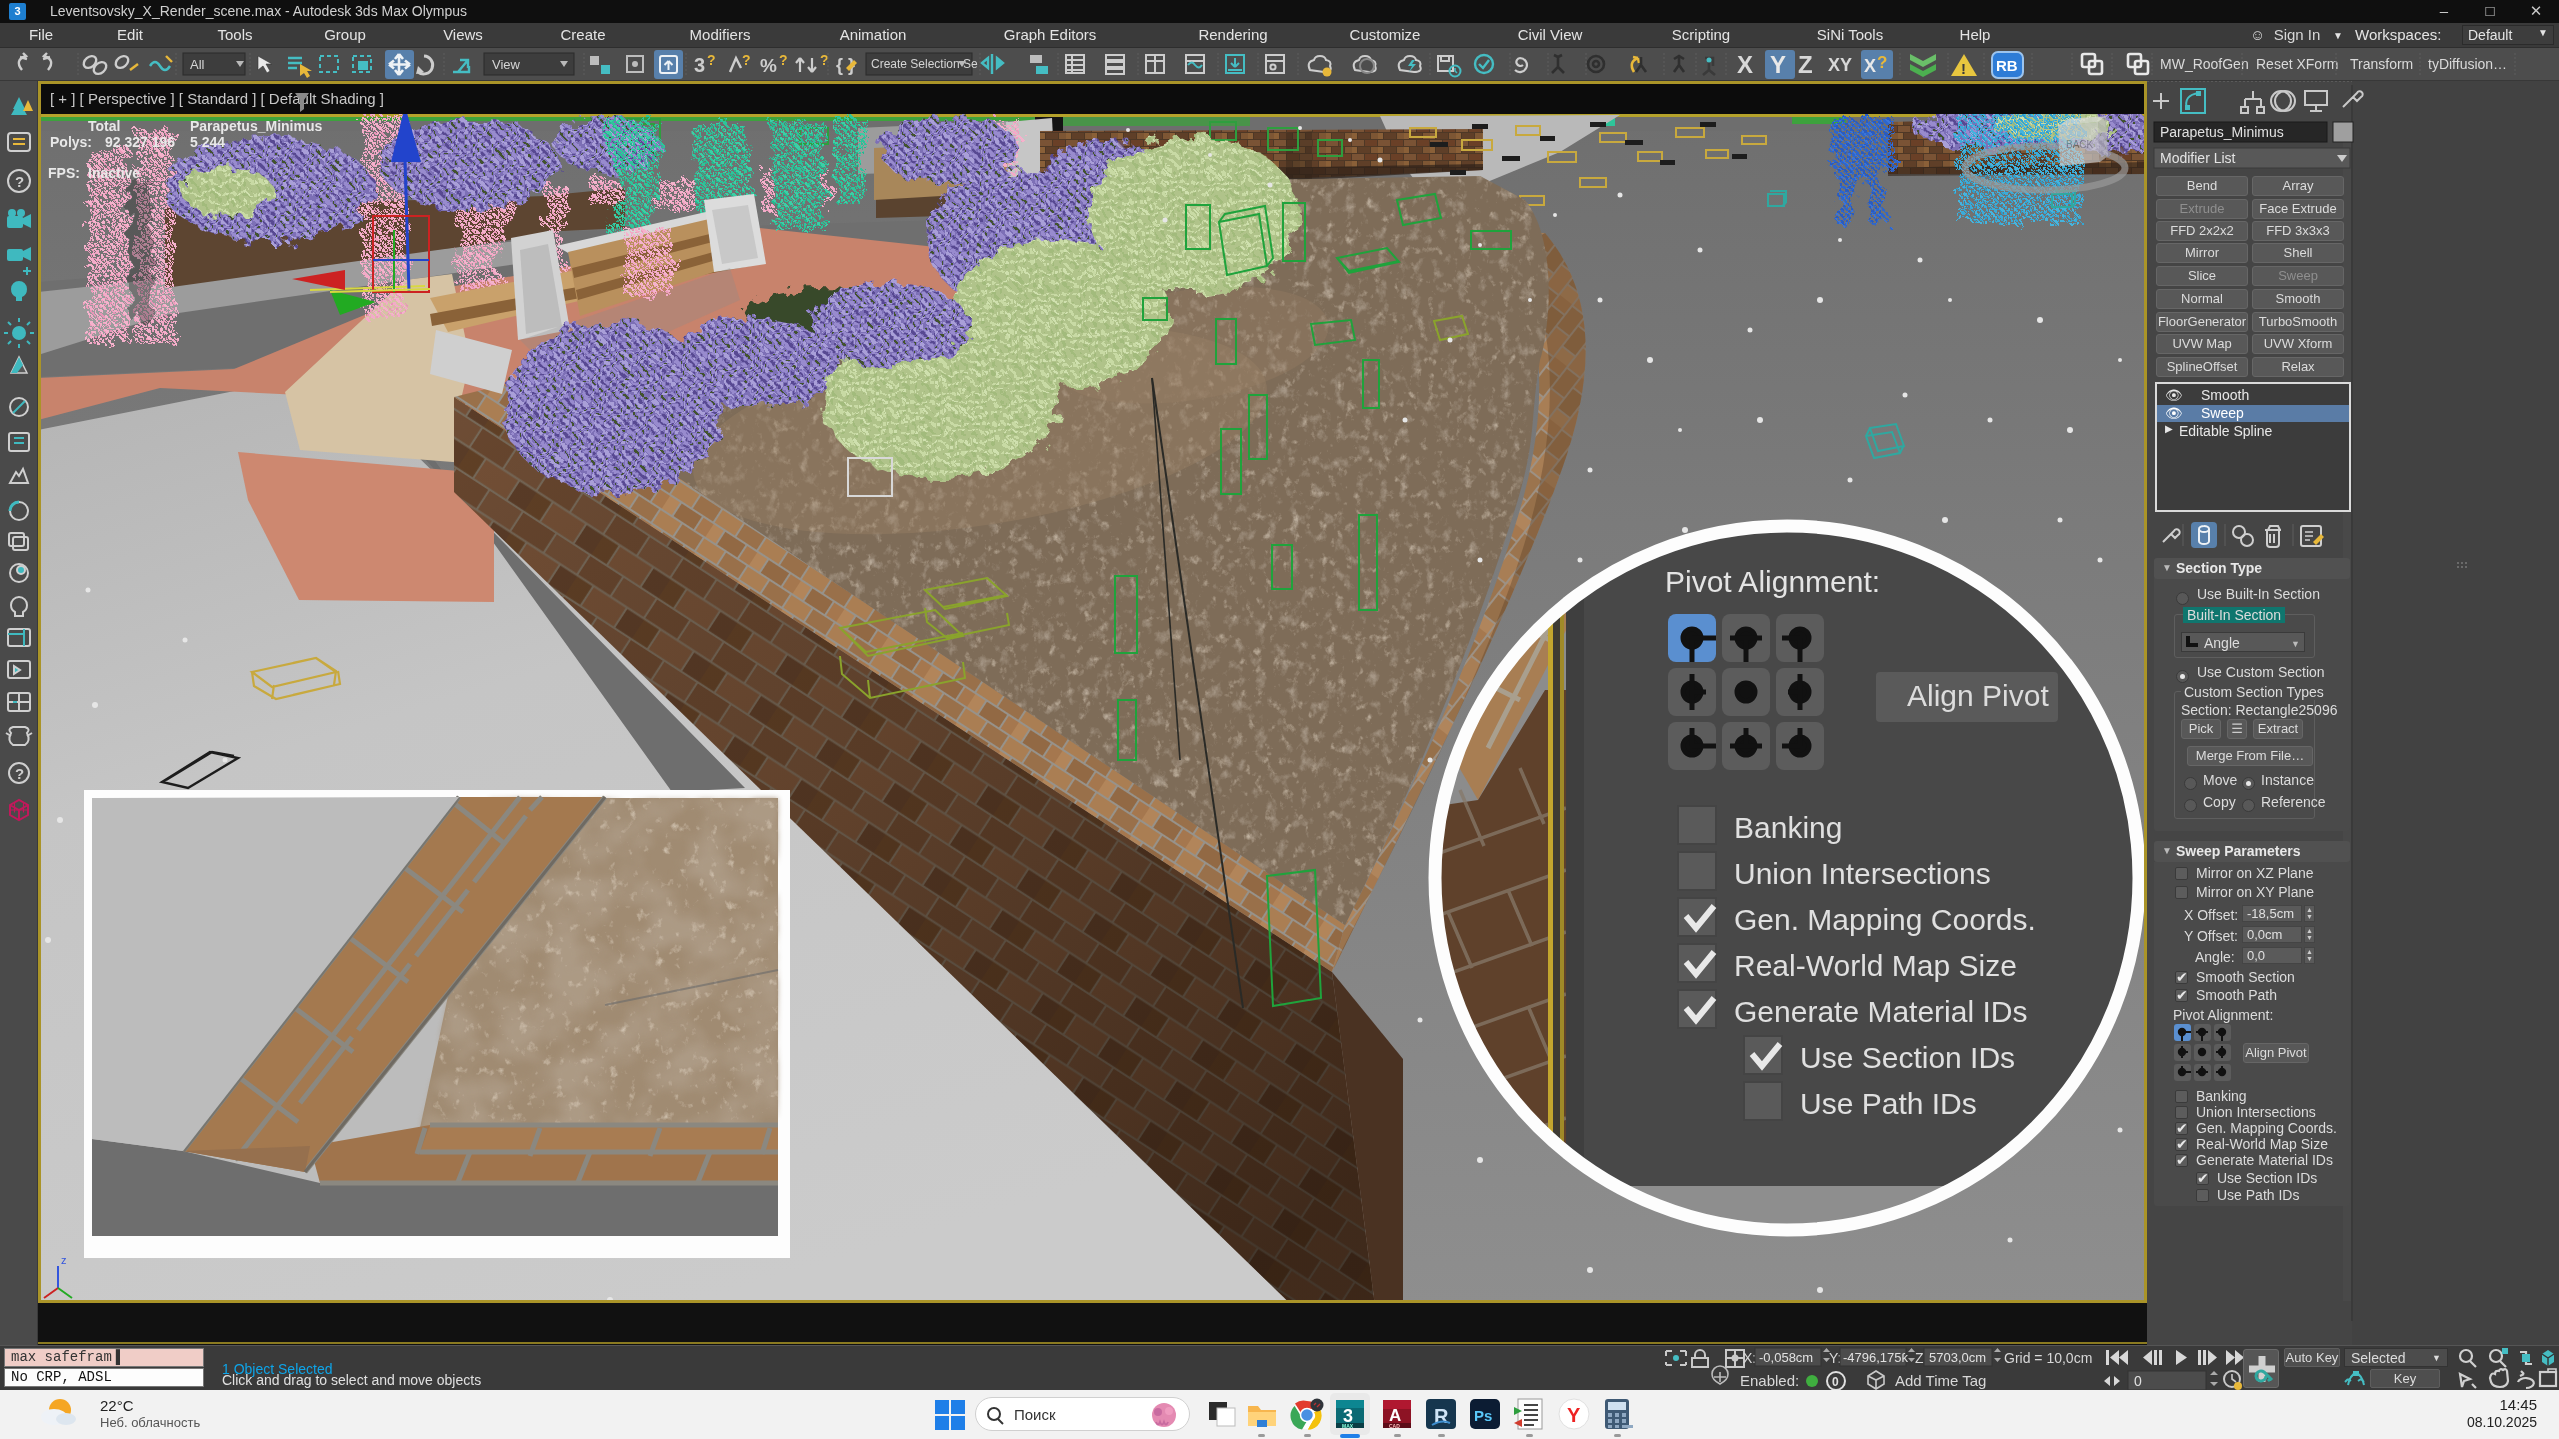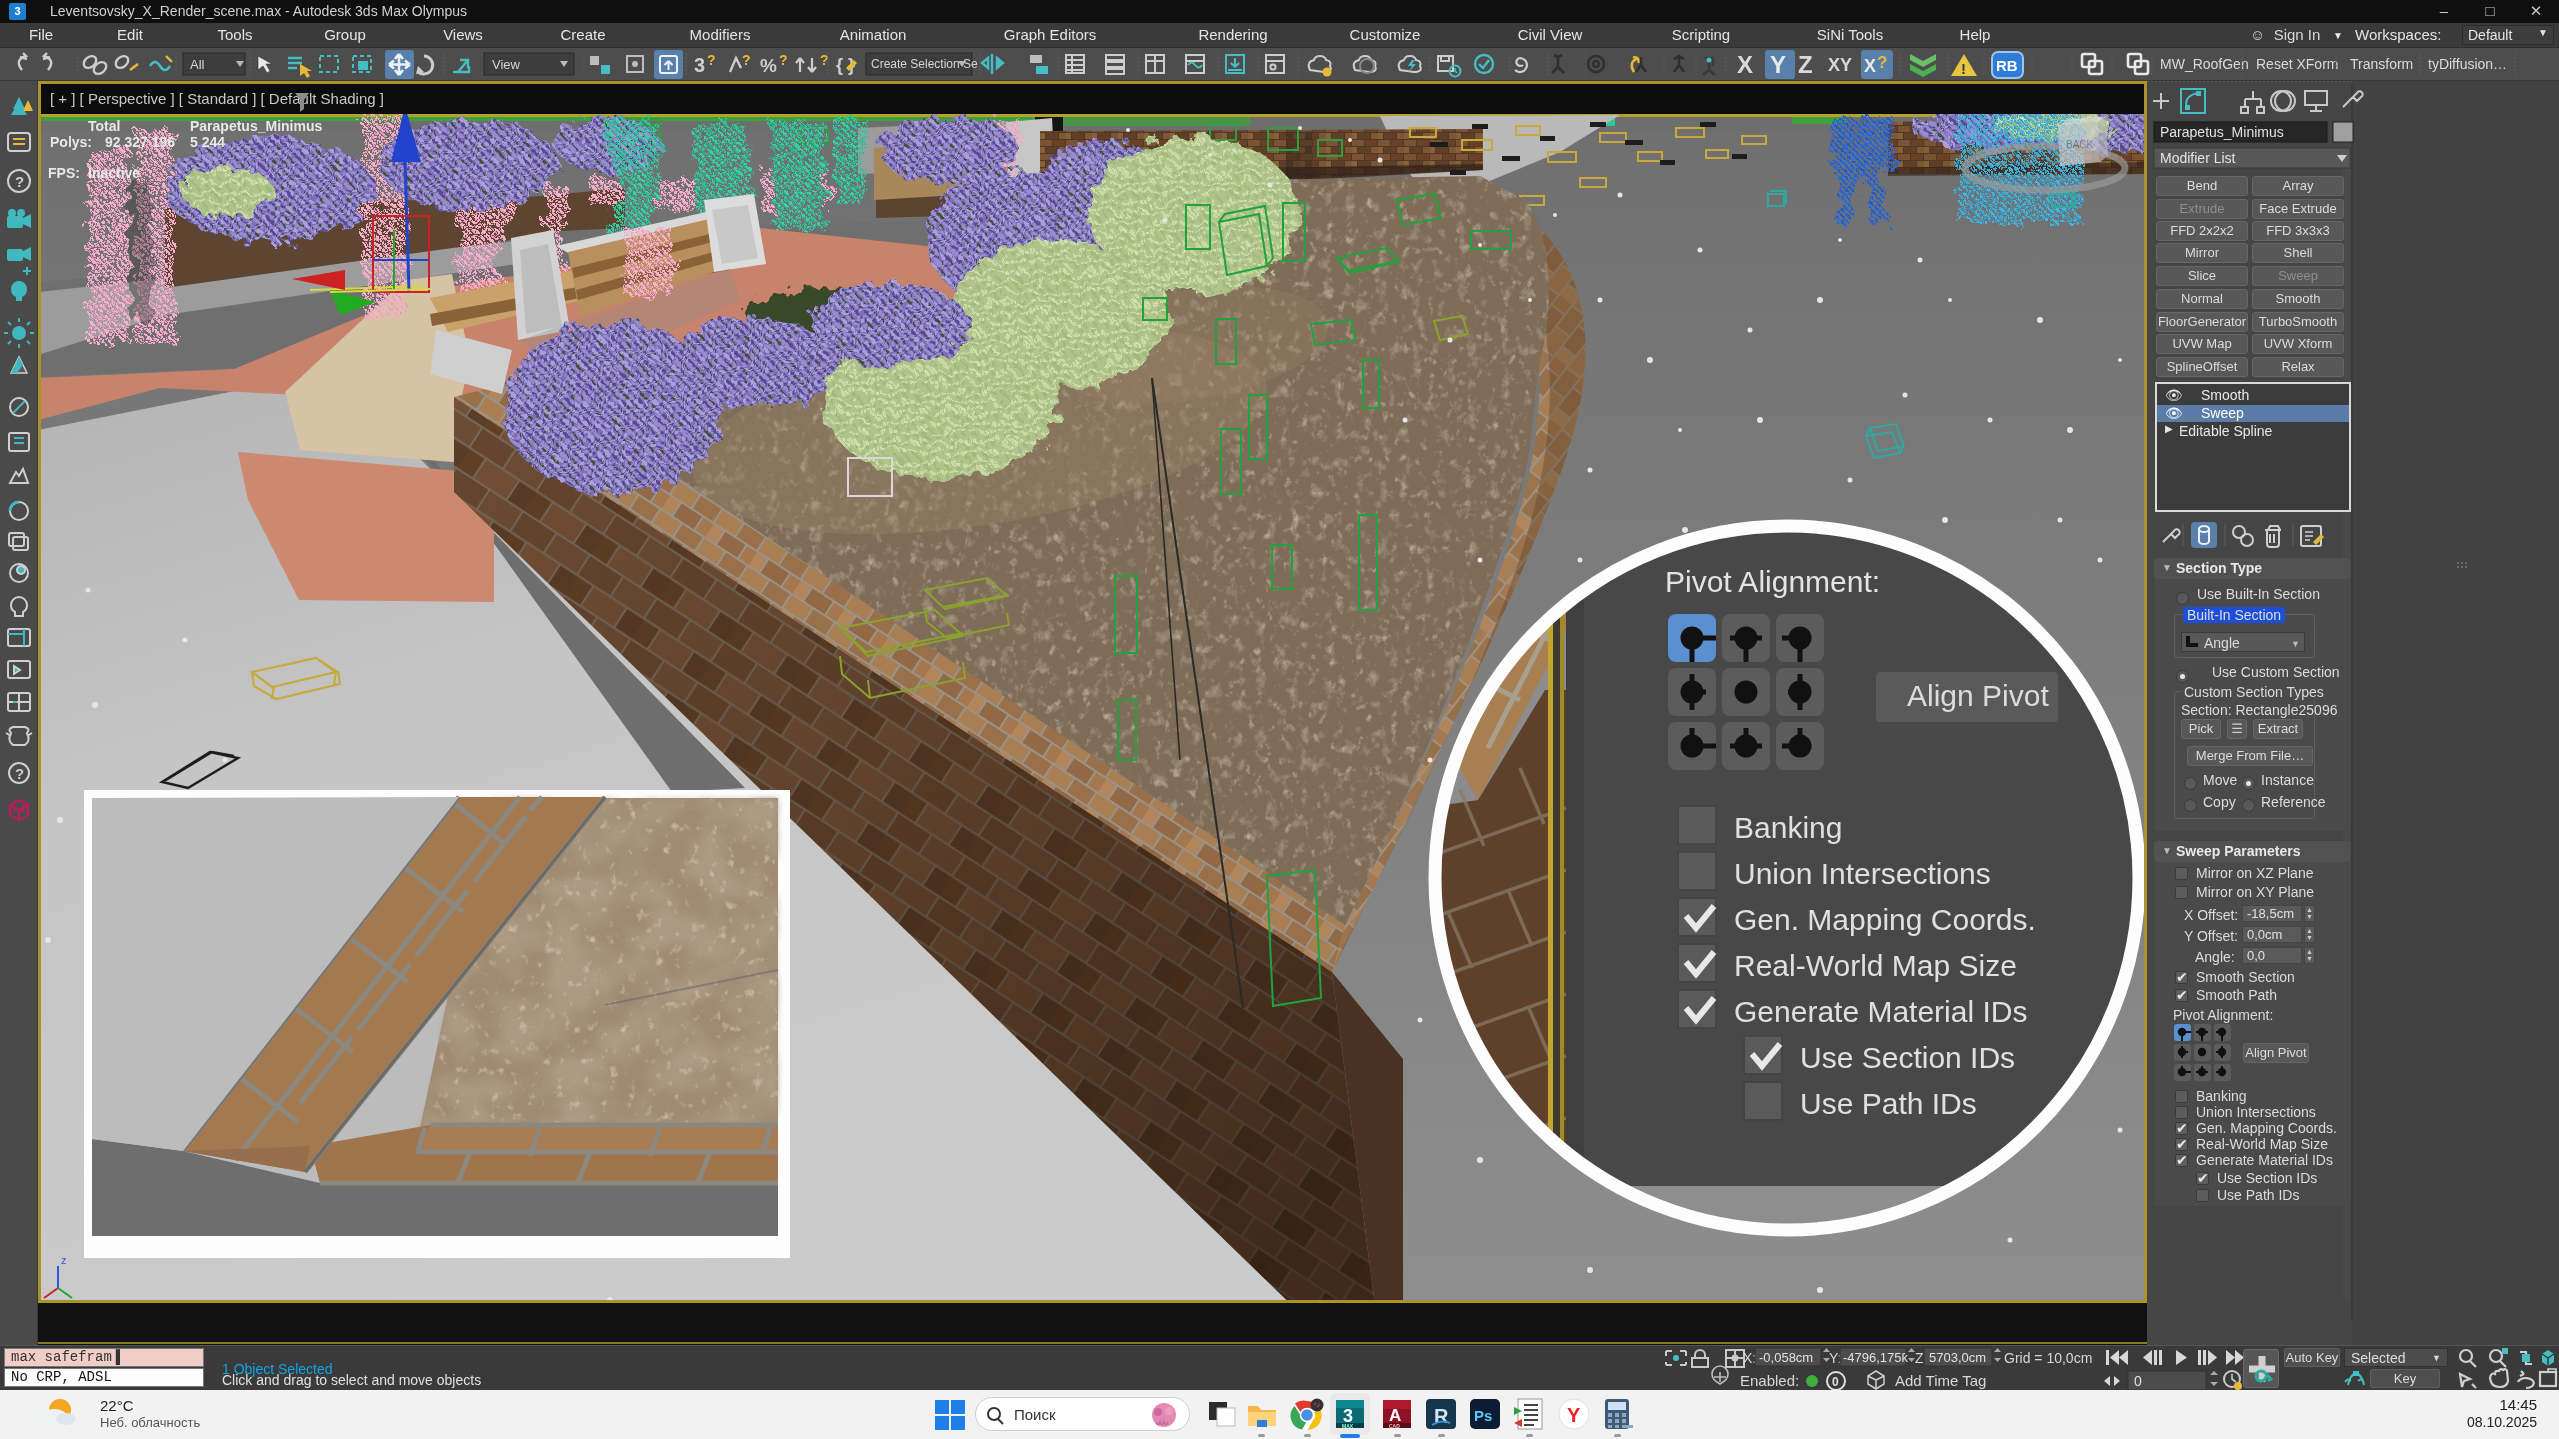--- a/index.html
+++ b/index.html
@@ -937,28 +937,28 @@
       <rect x="154" y="8" width="20" height="20" rx="2" fill="none" stroke="#cfcfcf" stroke-width="2"></rect>
       <path d="M158 14 h8 M158 18 h8 M158 22 h5" stroke="#cfcfcf" stroke-width="1.5"></path>
       <path d="M166 24 l8 -8 l3 3 l-8 8 z" fill="#e8b83a"></path>
     </svg>
 
     <div class="rollhdr" style="top:477px;"><span style="position:absolute;left:8px;top:0px;font-size:10px;color:#bbb;">▼</span>Section Type</div>
     <div class="abs" style="left:7px;top:497px;width:196px;height:253px;background:#4a4a4a;border-radius:0 0 3px 3px;"></div>
     <div class="radio" style="left:29px;top:511px;"></div>
       <span class="rlabel" style="left:50px;top:505px;">Use Built-In Section</span>
     <div class="abs" style="left:27px;top:533px;width:141px;height:44px;border:1px solid #5e5e5e;border-radius:3px;"></div>
-    <span class="rlabel" style="left:36px;top:526px;background:#1d4ed8;padding:0 4px;">Built-In Section</span>
+    <span class="rlabel" style="left:36px;top:526px;background:#0f766e;padding:0 4px;">Built-In Section</span>
     <div class="abs" style="left:34px;top:551px;width:124px;height:20px;background:#585858;border:1px solid #3a3a3a;">
       <span style="position:absolute;left:4px;top:3px;width:12px;height:11px;border-left:4px solid #111;border-bottom:4px solid #111;"></span>
       <span class="rlabel" style="left:22px;top:2px;">Angle</span>
       <span style="position:absolute;right:4px;top:6px;font-size:9px;color:#bbb;">▼</span>
     </div>
     <div class="radio on" style="left:29px;top:589px;"></div>
-      <span class="rlabel" style="left:50px;top:583px;margin-left:15px;">Use Custom Section</span>
+      <span class="rlabel" style="left:50px;top:583px;">Use Custom Section</span>
     <div class="abs" style="left:27px;top:610px;width:141px;height:128px;border:1px solid #5e5e5e;border-radius:3px;"></div>
     <span class="rlabel" style="left:34px;top:603px;background:#4a4a4a;padding:0 3px;">Custom Section Types</span>
     <span class="rlabel" style="left:34px;top:621px;">Section: Rectangle25096</span>
     <div class="rbtn" style="left:34px;top:638px;width:40px;">Pick</div>
     <div class="rbtn" style="left:80px;top:638px;width:20px;"><span style="color:#ccc">☰</span></div>
     <div class="rbtn" style="left:106px;top:638px;width:50px;">Extract</div>
     <div class="rbtn" style="left:40px;top:665px;width:126px;">Merge From File…</div>
     <div class="radio" style="left:37px;top:696px;"></div>
       <span class="rlabel" style="left:56px;top:691px;">Move</span>
     <div class="radio on" style="left:95px;top:696px;"></div>

